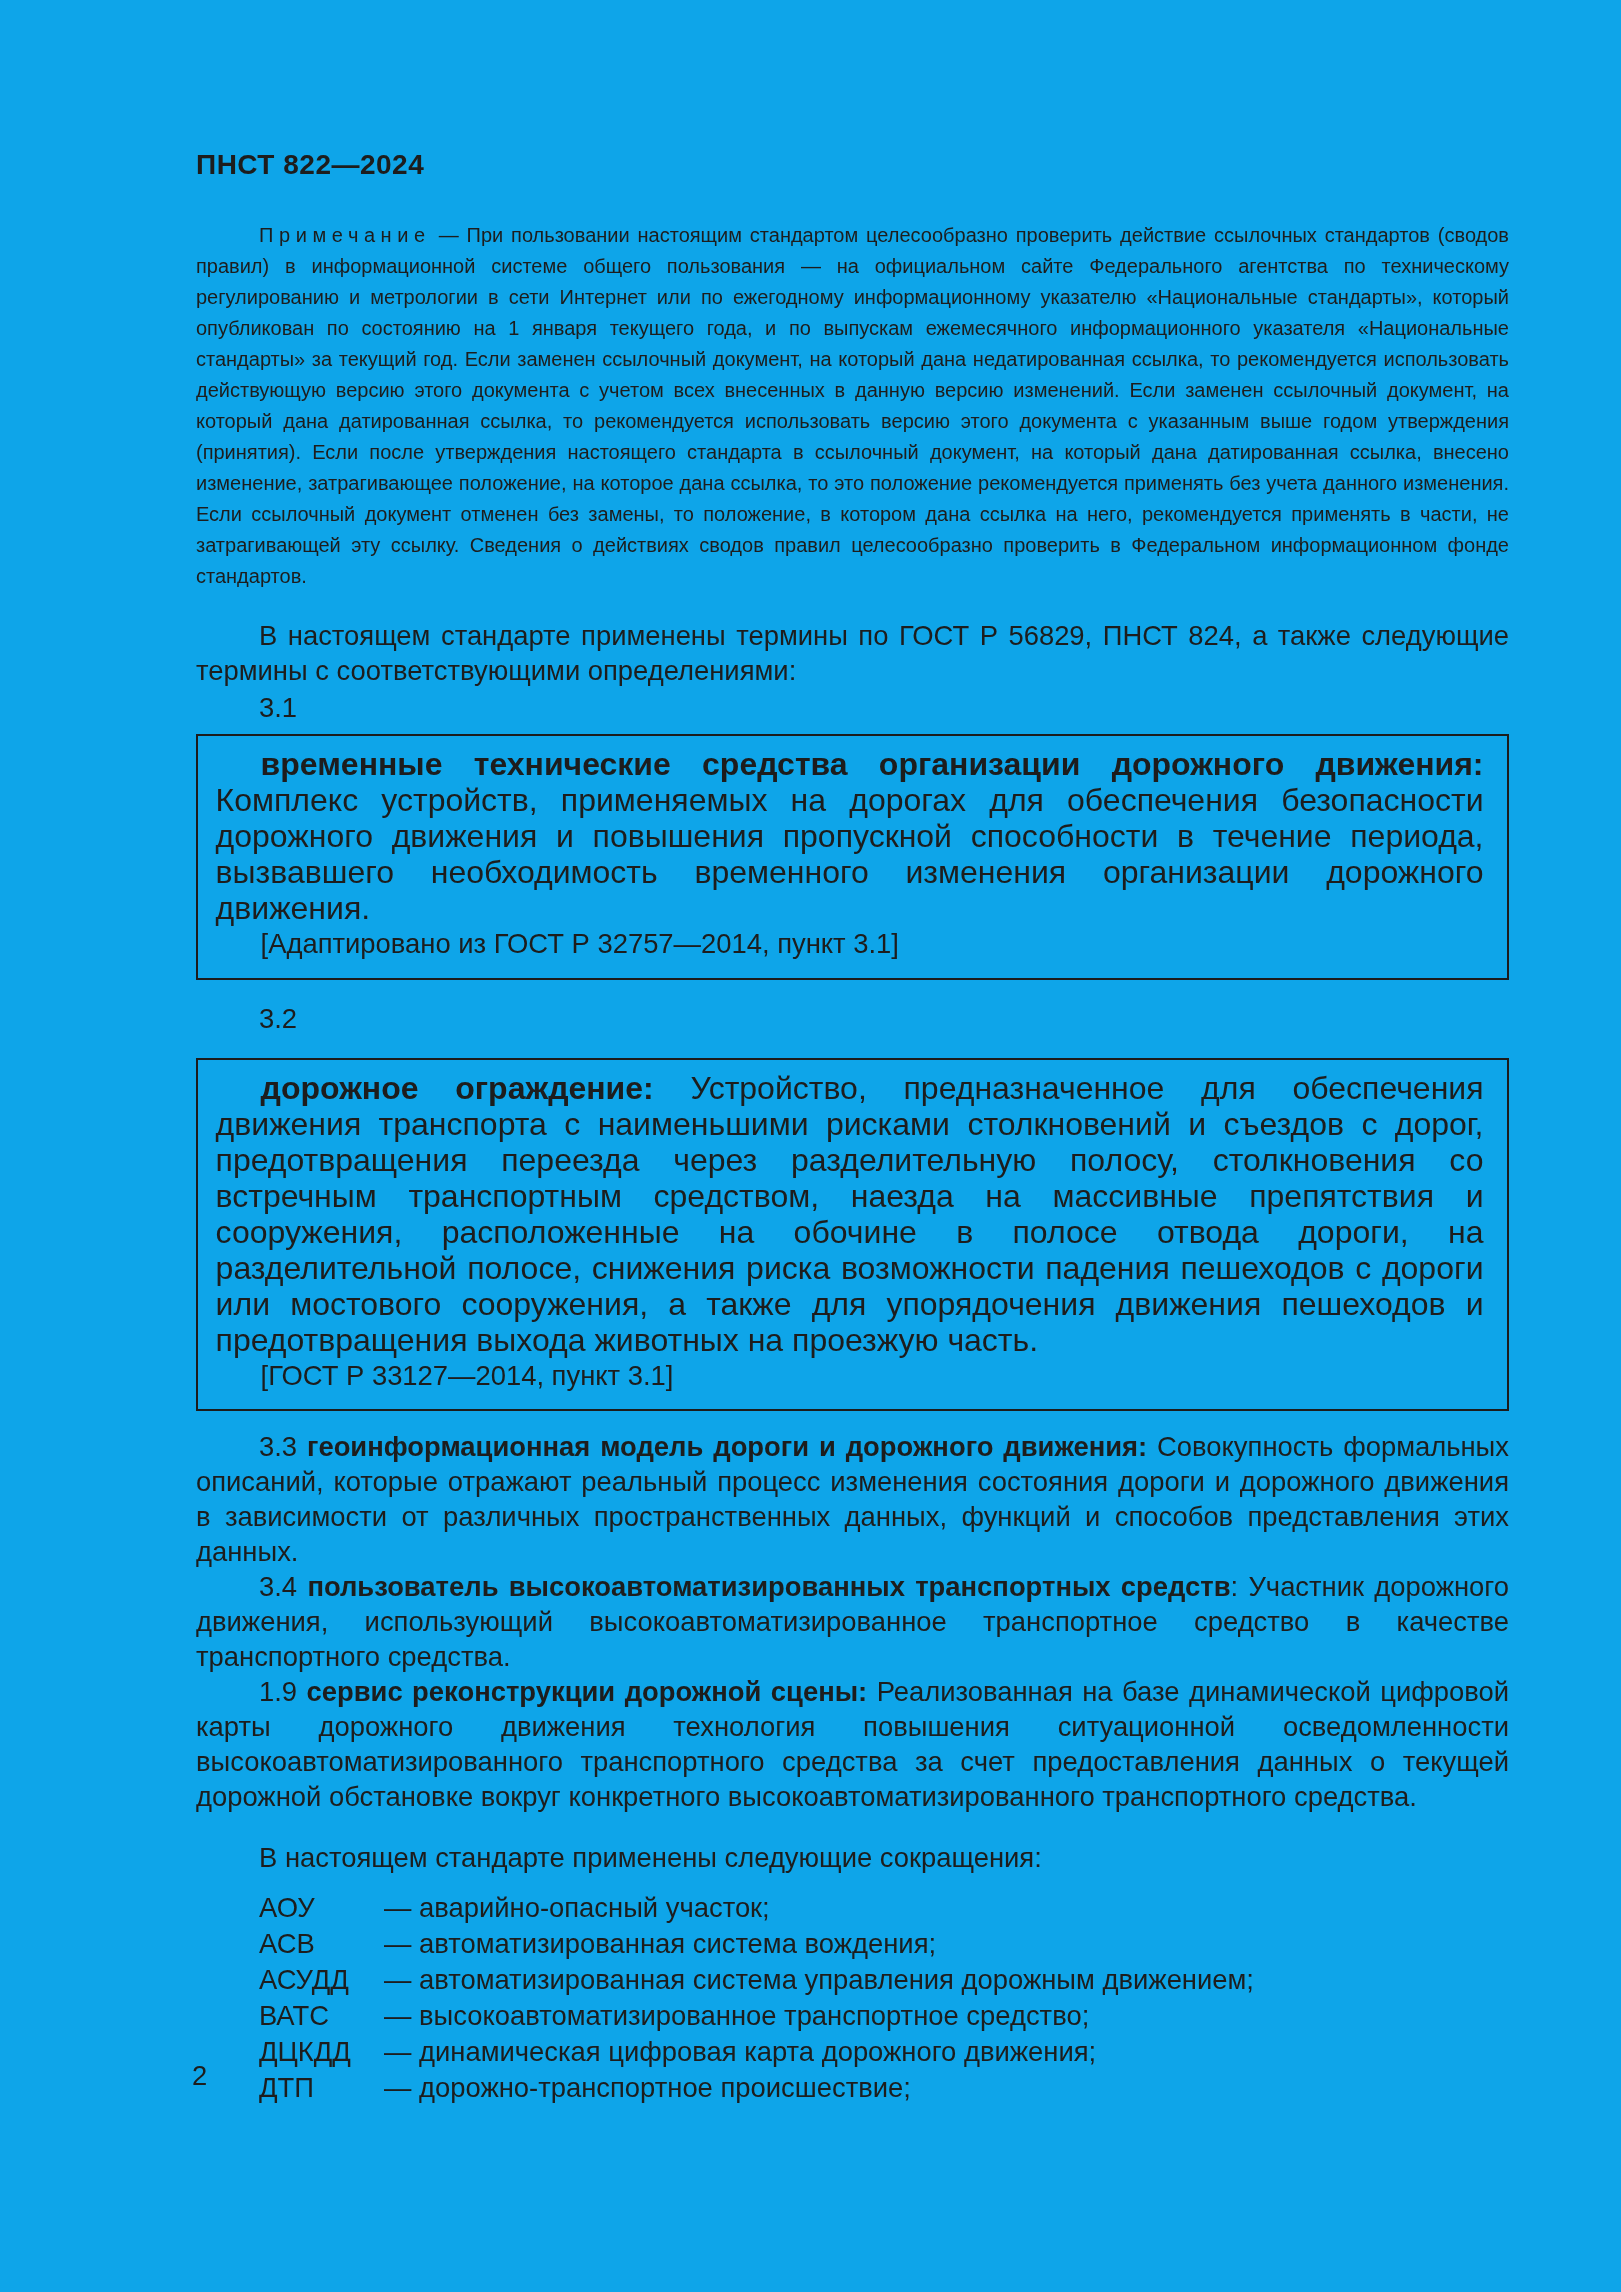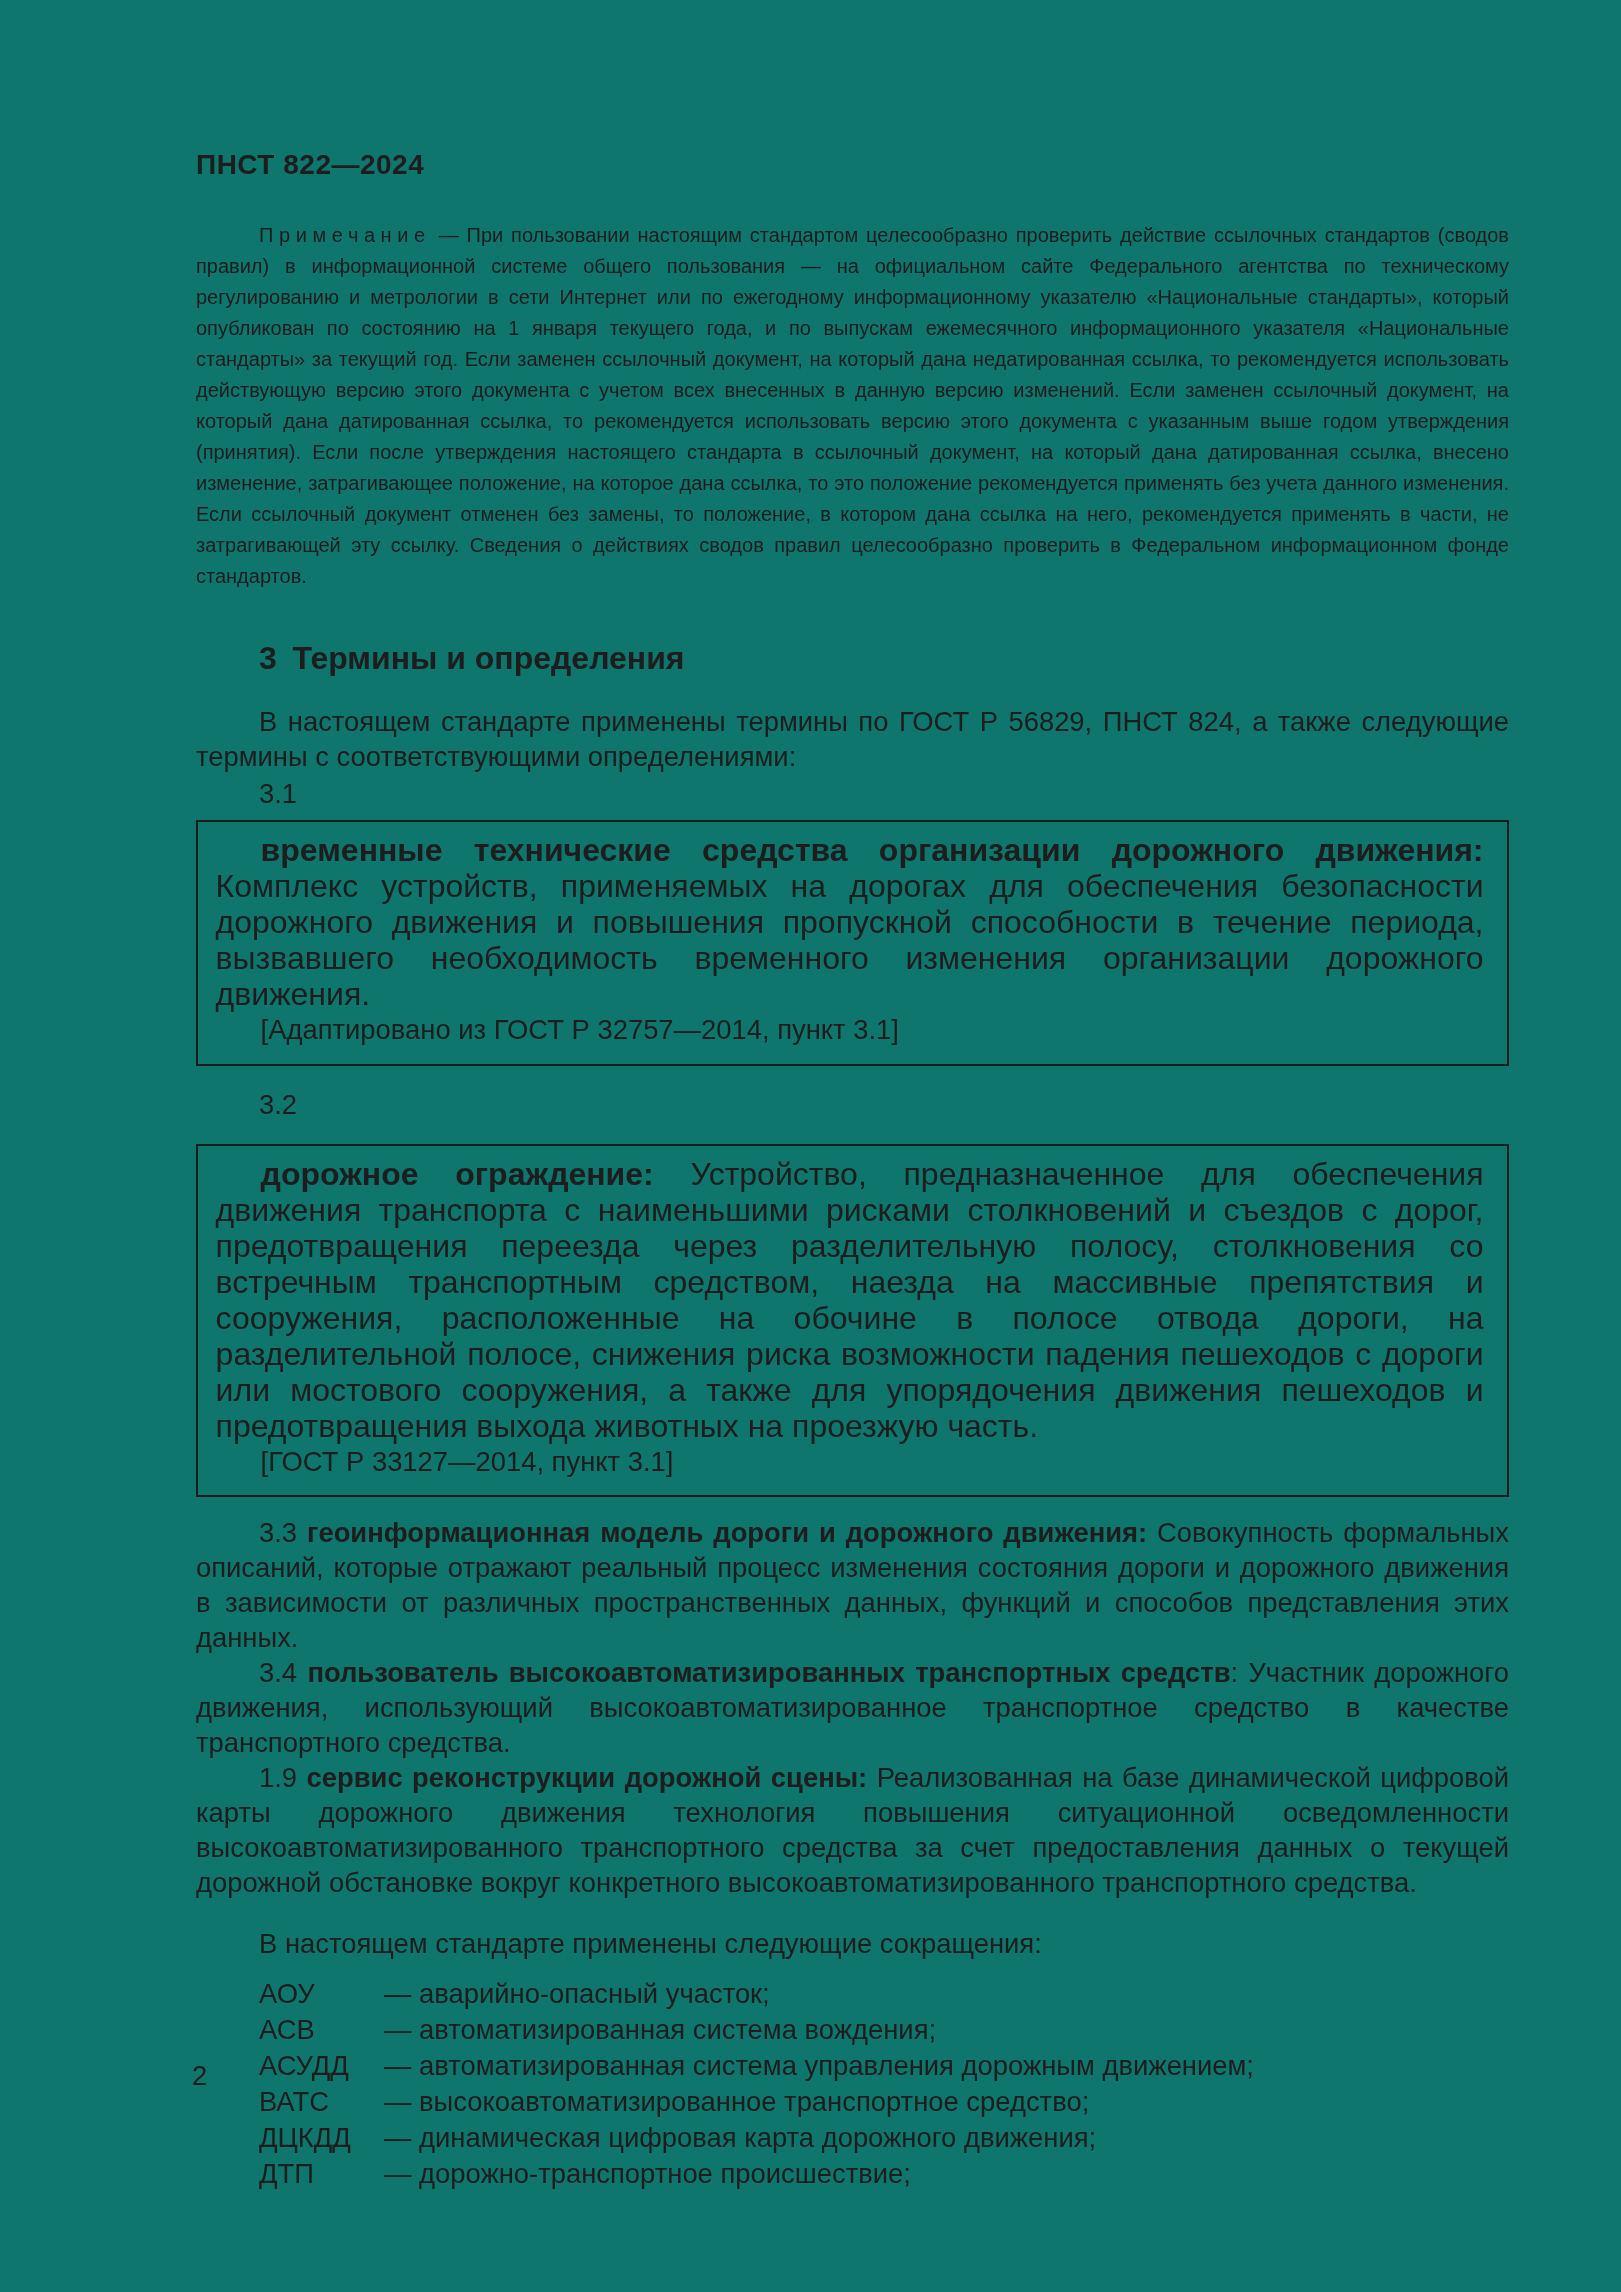--- a/index.html
+++ b/index.html
@@ -1,20 +1,20 @@
 <!DOCTYPE html>
 <html lang="ru"><head>
 <meta charset="utf-8">
 <style>
   html, body { margin: 0; padding: 0; background: #ffffff; }
   .page {
     position: relative;
     width: 1621px;
     height: 2293px;
-    background: #0f766e;
+    background: #0ea5e9;
     color: #1d1d1d;
     font-family: "Liberation Sans", "DejaVu Sans", sans-serif;
     overflow: hidden;
   }
   .content {
     position: absolute;
     left: 196px;
     top: 0;
     width: 1313px;
     padding-top: 149px;
@@ -93,21 +93,20 @@
 </head>
 <body>
 
 <div class="page">
   <div class="content">
 
     <div class="running-header">ПНСТ 822—2024</div>
 
     <p class="note"><span class="note-label">Примечание</span><span> — При пользовании настоящим стандартом целесообразно проверить действие ссылочных стандартов (сводов правил) в информационной системе общего пользования — на официальном сайте Федерального агентства по техническому регулированию и метрологии в сети Интернет или по ежегодному информационному указателю «Национальные стандарты», который опубликован по состоянию на 1 января текущего года, и по выпускам ежемесячного информационного указателя «Национальные стандарты» за текущий год. Если заменен ссылочный документ, на который дана недатированная ссылка, то рекомендуется использовать действующую версию этого документа с учетом всех внесенных в данную версию изменений. Если заменен ссылочный документ, на который дана датированная ссылка, то рекомендуется использовать версию этого документа с указанным выше годом утверждения (принятия). Если после утверждения настоящего стандарта в ссылочный документ, на который дана датированная ссылка, внесено изменение, затрагивающее положение, на которое дана ссылка, то это положение рекомендуется применять без учета данного изменения. Если ссылочный документ отменен без замены, то положение, в котором дана ссылка на него, рекомендуется применять в части, не затрагивающей эту ссылку. Сведения о действиях сводов правил целесообразно проверить в Федеральном информационном фонде стандартов.</span></p>
 
-    <h2 class="sec-heading"><span class="sec-num">3</span><span>Термины и определения</span></h2>
 
     <p class="para intro-para">В настоящем стандарте применены термины по ГОСТ Р 56829, ПНСТ 824, а также следующие термины с соответствующими определениями:</p>
 
     <p class="item-number p31">3.1</p>
 
     <div class="term-box box1">
       <p class="box-para"><b>временные технические средства организации дорожного движения:</b><span> Комплекс устройств, применяемых на дорогах для обеспечения безопасности дорожного движения и повышения пропускной способности в течение периода, вызвавшего необходимость временного изменения организации дорожного движения.</span></p>
       <p class="box-source">[Адаптировано из ГОСТ Р 32757—2014, пункт 3.1]</p>
     </div>
 

